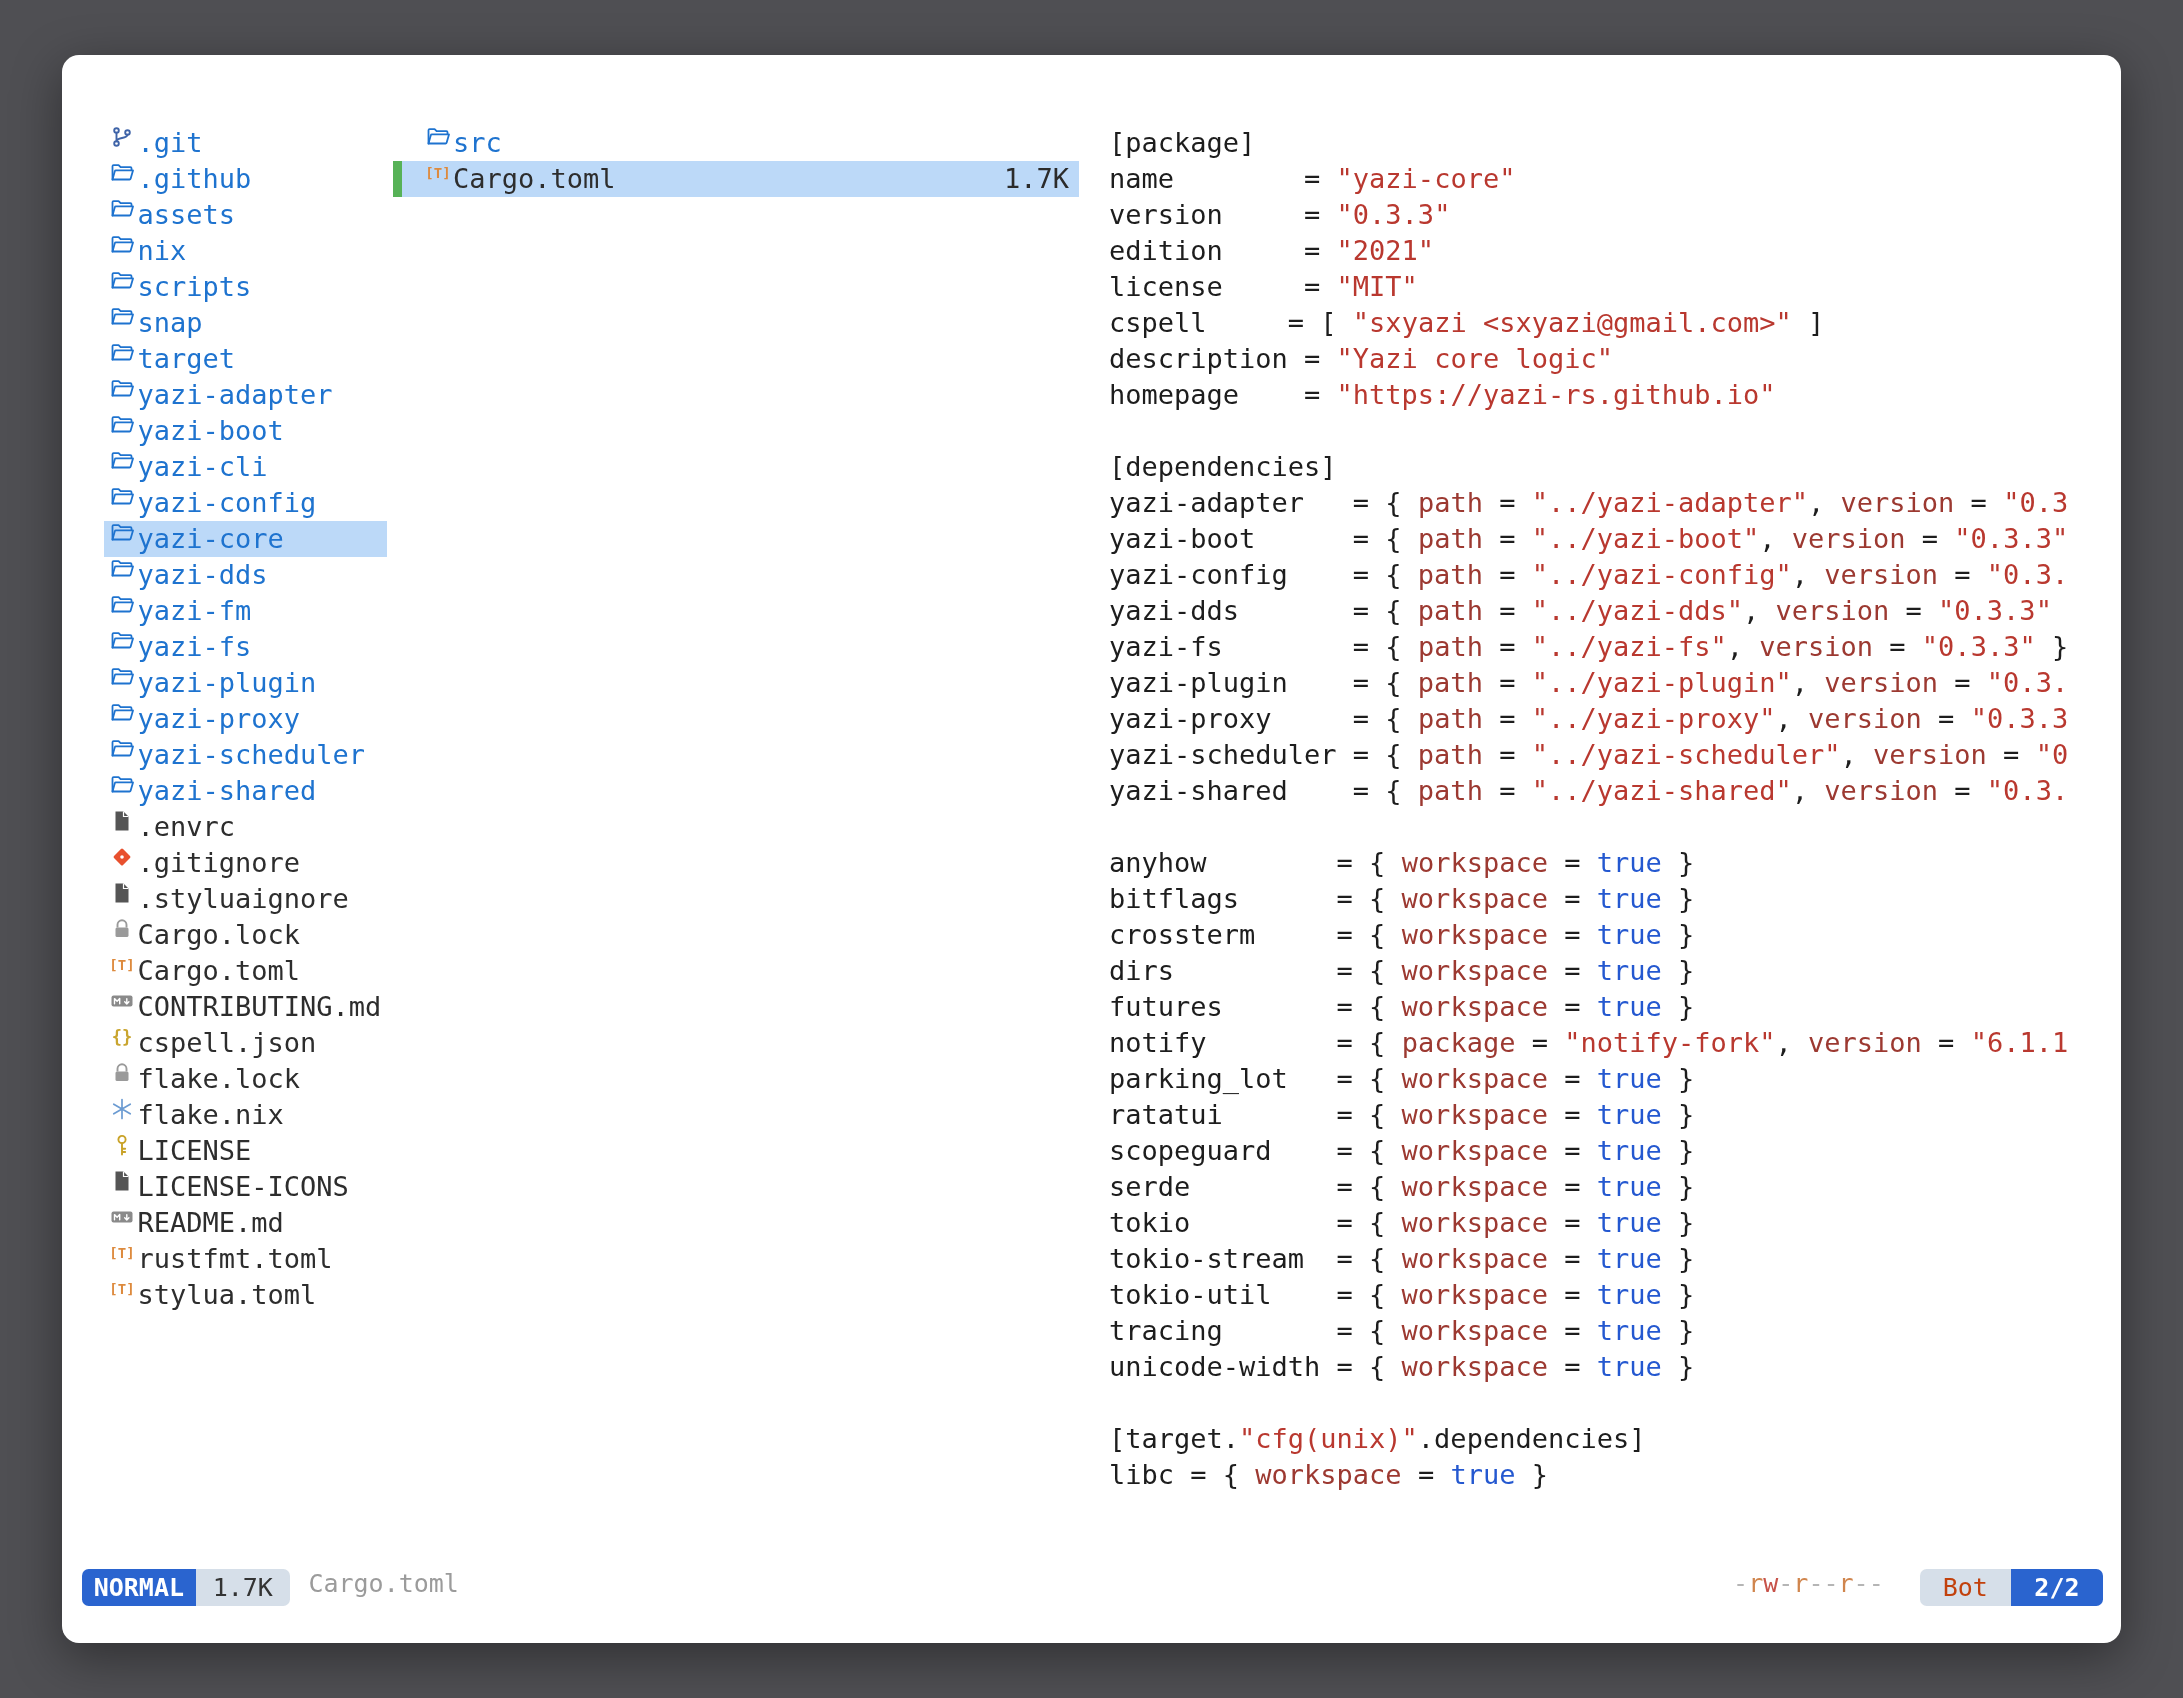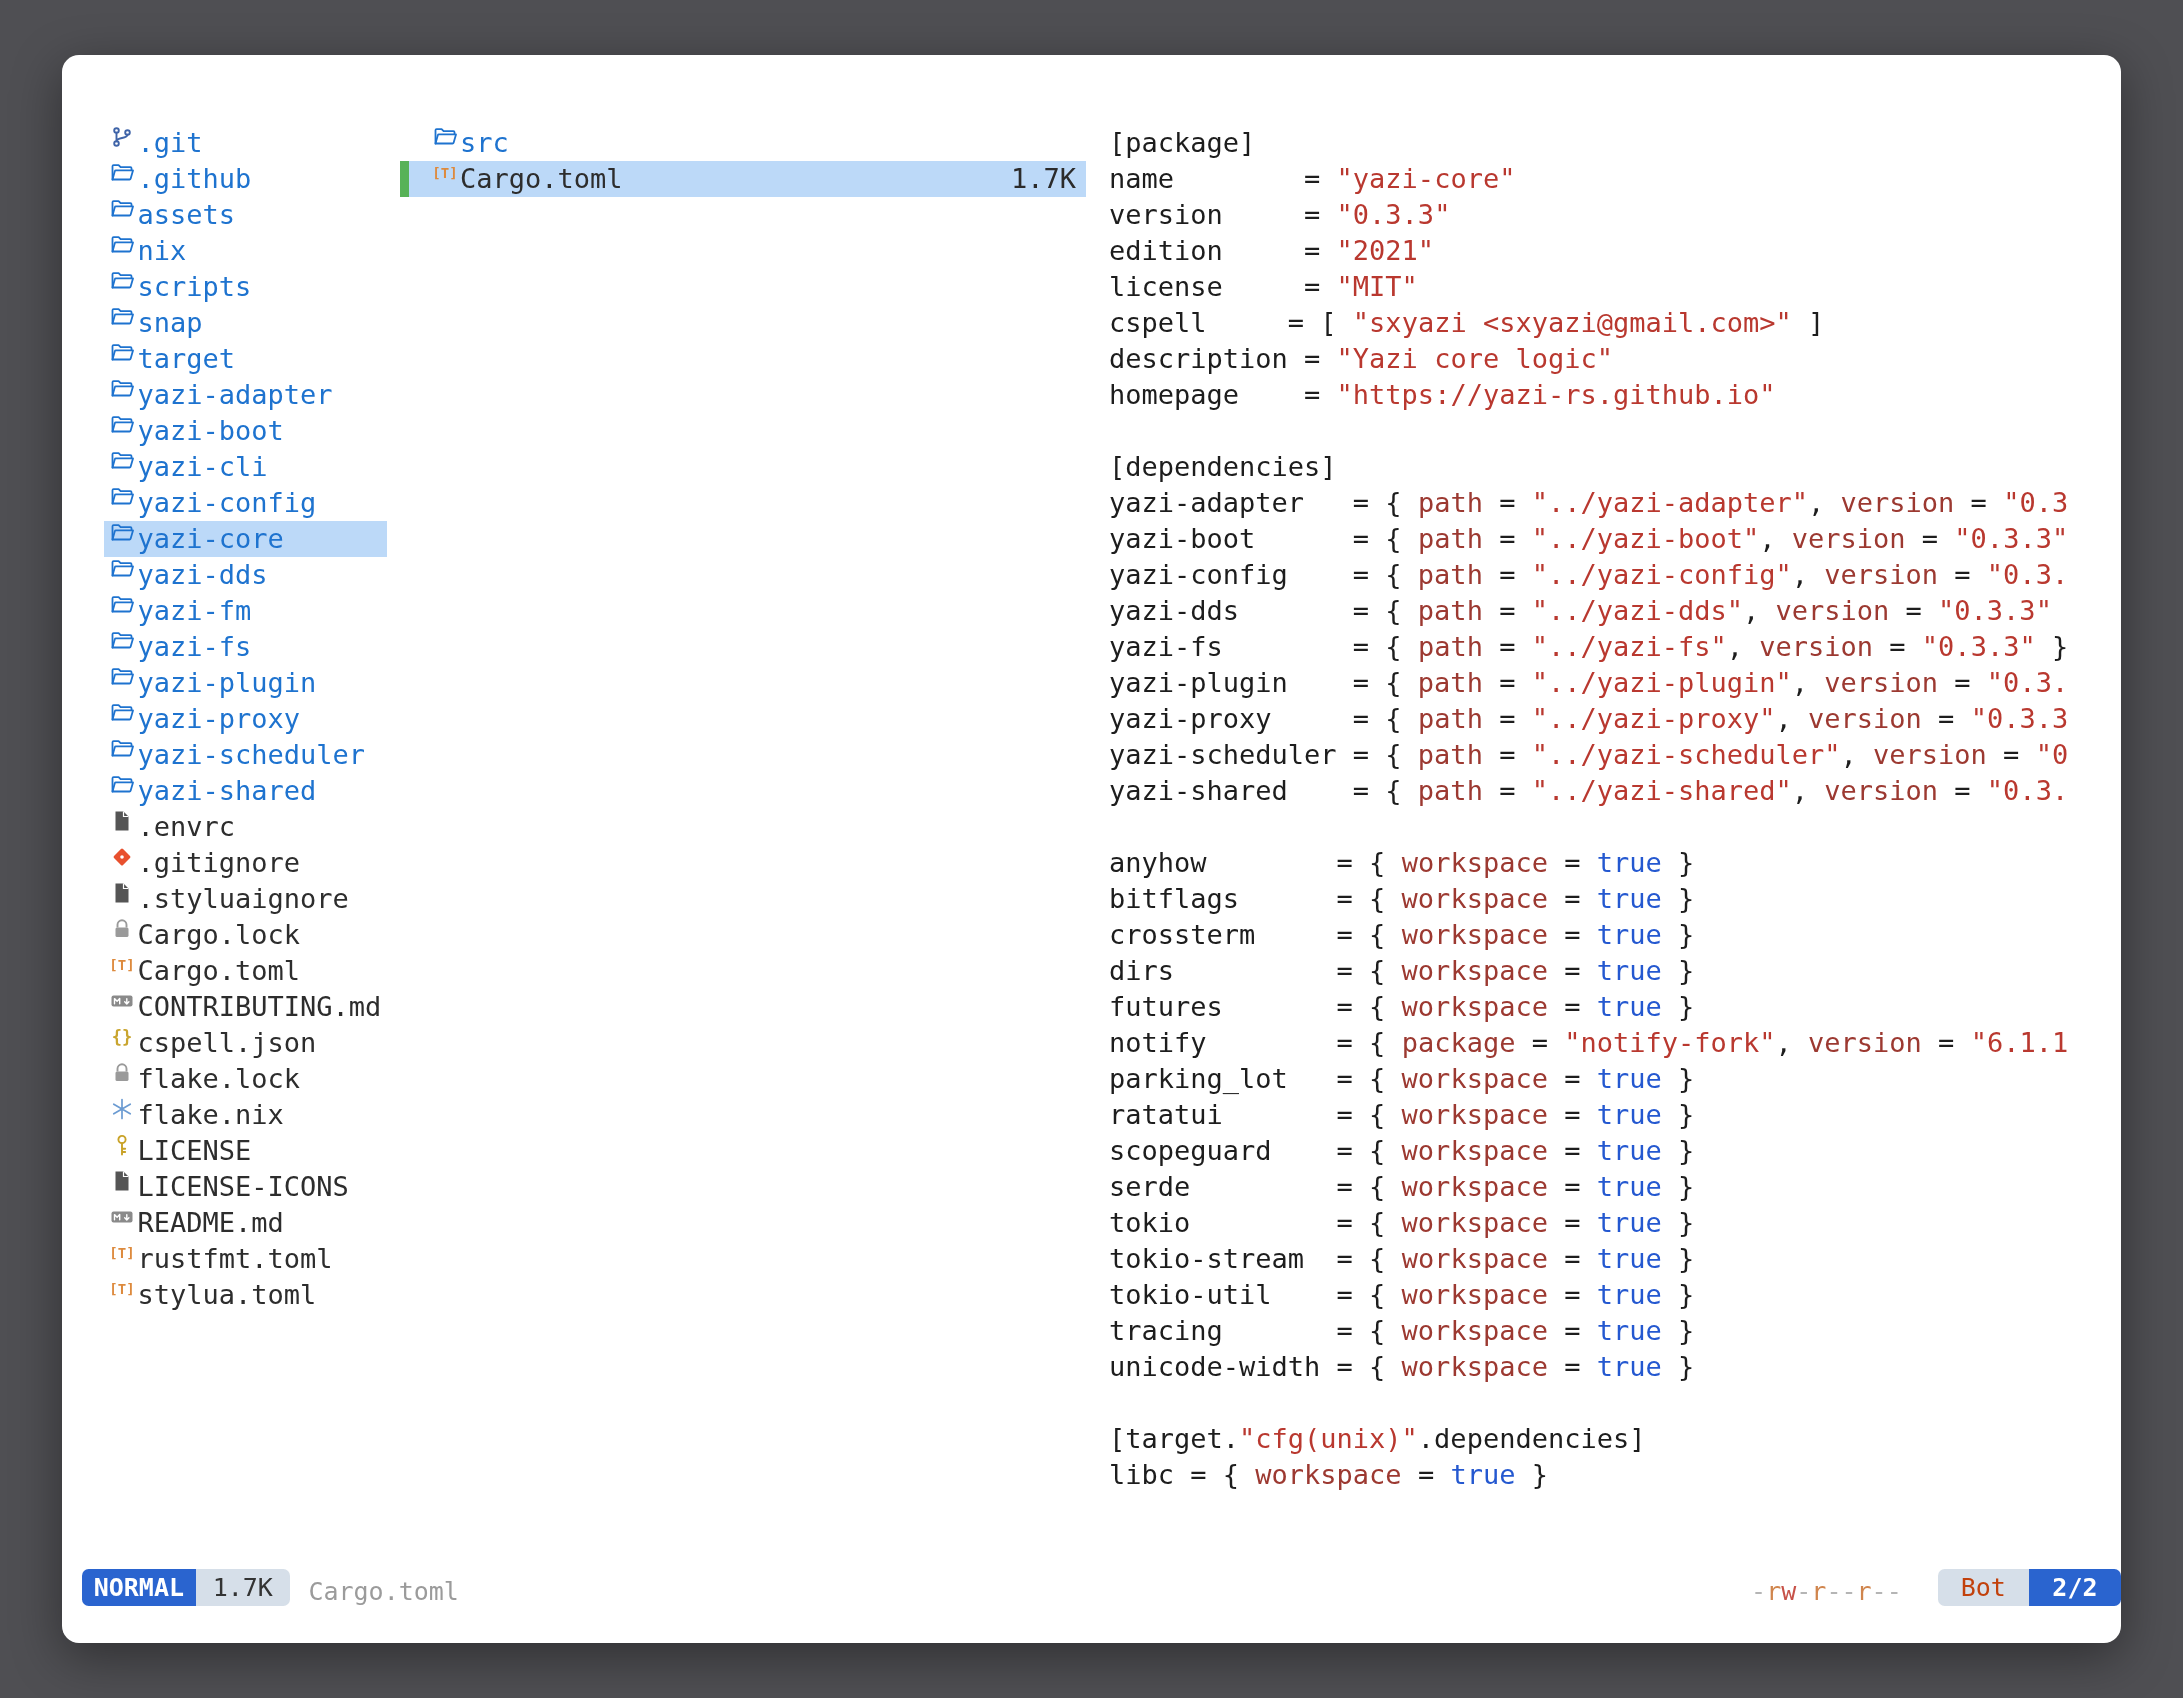--- a/index.html
+++ b/index.html
@@ -5,21 +5,21 @@
   :root{ --rh:36px; }
   html,body{margin:0;padding:0}
   body{width:2183px;height:1698px;overflow:hidden;background:#4f4f53;
        font-family:"DejaVu Sans Mono",monospace;position:relative}
   .frame{position:absolute;inset:0}
   .window{position:absolute;left:62px;top:55px;width:2059px;height:1588px;
           background:#ffffff;border-radius:17px;overflow:hidden;
           box-shadow:0 13.4px 50px rgba(0,0,0,.4)}
   .pane{position:absolute;top:70px;font-size:27px;line-height:var(--rh);color:var(--txt)}
   .pane-parent{left:42px;width:283px}
-  .pane-current{left:338px;width:686px}
+  .pane-current{left:331px;width:686px}
   .pane-preview{left:1047px;width:1017px;overflow:hidden}
   .row{display:flex;align-items:flex-start;height:var(--rh);padding-left:3.4px;position:relative}
   .pane-current .row{padding-left:30px}
   .row.selected{background:var(--selbg)}
   .selbar{position:absolute;left:0;top:0;bottom:0;width:9.2px;background:var(--selgreen)}
   .icon{flex:0 0 30px;display:inline-flex;align-items:center;justify-content:center}
   .icon svg{width:24px;height:24px;display:block}
   .nm{white-space:pre}
   .row.dir .nm{color:var(--folder)}
   .row.file .nm{color:var(--txt)}
@@ -35,22 +35,22 @@
   .ic-git-icon{color:#3f64a8}
   .ic-file-icon{color:#555555}
   .ic-git-diamond-icon{color:#e8502e}
   .ic-lock-icon{color:#9a9a9a}
   .ic-toml-icon{color:#dd8a3d}
   .ic-markdown-icon{color:#8a8a8a}
   .ic-json-icon{color:#c9a52f}
   .ic-nix-icon{color:#6b9bd2}
   .ic-key-icon{color:#c9a227}
   
-  .statusbar{position:absolute;left:20px;right:0;bottom:37px;height:37px;
-             display:flex;align-items:flex-end;font-size:25px;color:var(--txt)}
+  .statusbar{position:absolute;left:20px;right:18px;bottom:37px;height:37px;
+             display:flex;align-items:flex-start;font-size:25px;color:var(--txt)}
   .badge{height:37px;display:inline-flex;align-items:center}
   .b-mode{background:var(--accent);color:#ffffff;font-weight:bold;padding:0 11.7px;border-radius:6.7px 0 0 6.7px}
   .b-size{background:var(--badge);color:#333333;padding:0 17px;border-radius:0 6.7px 6.7px 0}
   .s-file{color:var(--fgray);margin-left:18.5px}
   .sb-spacer{flex:1}
   .perms{margin-right:36px;white-space:pre}
   .pm-dash{color:var(--pdash)}
   .pm-r{color:var(--pread)}
   .pm-w{color:var(--pwrite)}
   .b-pos{background:var(--badge);color:#c2410c;padding:0 23px;border-radius:6.7px 0 0 6.7px}

